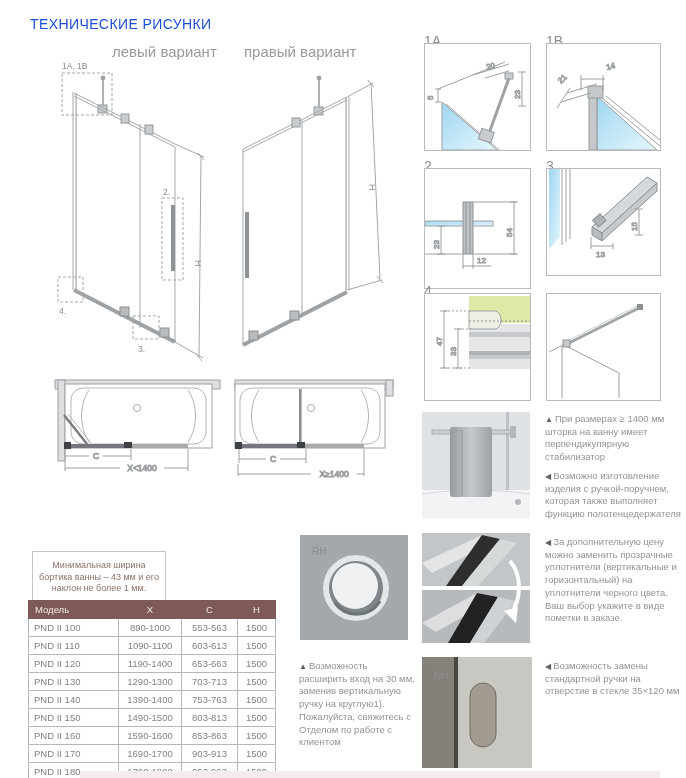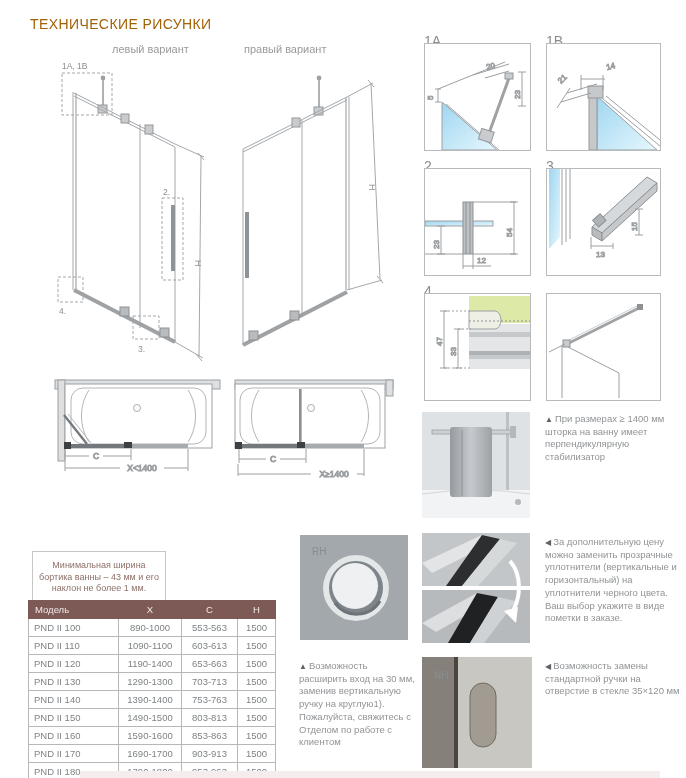--- a/index.html
+++ b/index.html
@@ -1,20 +1,20 @@
 <!DOCTYPE html>
 <html><head>
 <meta charset="utf-8">
 <style>
   html,body{margin:0;padding:0;background:#fff;}
   .page{position:relative;width:686px;height:778px;background:#ffffff;overflow:hidden;
         font-family:"Liberation Sans","DejaVu Sans",sans-serif;color:#8f9296;}
   .abs{position:absolute;}
-  .title{left:30px;top:16px;font-size:14px;letter-spacing:.4px;color:#a16207;}
-  .variant-label{top:43px;font-size:11px;color:#9a9a9a;}
+  .title{left:30px;top:16px;font-size:14px;letter-spacing:.4px;color:#1d4ed8;}
+  .variant-label{top:43px;font-size:15px;color:#9a9a9a;}
   .detail-label{font-size:14px;color:#8a8d90;text-align:center;}
   .detail-box{border:1px solid #b8bbbd;background:#fff;box-sizing:border-box;}
   svg text{font-family:"Liberation Sans","DejaVu Sans",sans-serif;fill:#8a8d90;}
   .note-box{left:32px;top:551px;width:128px;height:47px;border:1px solid #c6c6c6;
             display:flex;align-items:center;justify-content:center;text-align:center;
             font-size:9px;line-height:1.3;color:#8d7168;padding:2px;box-sizing:content-box;}
   table.spec{position:absolute;left:28px;top:600px;border-collapse:collapse;font-size:9.5px;}
   table.spec th{background:#7d5a56;color:#f2ebea;font-weight:normal;height:15px;border:1px solid #7d5a56;}
   table.spec th:first-child{text-align:left;padding-left:6px;width:82px;margin-left:40px;}
   table.spec th.cx{width:60px}table.spec th.cc{width:53px}table.spec th.ch{width:35px}
@@ -202,21 +202,21 @@
         <text x="14" y="40" font-size="8" transform="rotate(-45 14 40)">21</text>
         <line x1="34" y1="35" x2="58" y2="35"></line>
         <line x1="34" y1="31" x2="34" y2="46"></line>
           <line x1="56" y1="31" x2="56" y2="46"></line>
         <text x="60" y="26" font-size="8" transform="rotate(-14 60 26)">14</text>
       </g>
     </svg>
   </div>
 
   <div class="abs detail-label" style="left:424px;top:158px;">2.</div>
-  <div class="abs detail-box" style="left:424px;top:168px;width:107px;height:108px;">
+  <div class="abs detail-box" style="left:424px;top:168px;width:107px;height:121px;">
     <svg width="105" height="106" viewBox="0 0 105 106">
       <g stroke="#9ca0a3" fill="none" stroke-width="1">
         <rect x="0" y="52" width="68" height="5" fill="url(#glass)" stroke="#9ca0a3"></rect>
         <rect x="38" y="33" width="10" height="52" fill="#bfc2c5" stroke="#8e9295"></rect>
         <line x1="41" y1="33" x2="41" y2="85" stroke="#8e9295"></line>
         <line x1="45" y1="33" x2="45" y2="85" stroke="#8e9295"></line>
         <line x1="48" y1="33" x2="91" y2="33"></line>
           <line x1="48" y1="85" x2="91" y2="85"></line>
         <line x1="89" y1="33" x2="89" y2="85"></line>
         <line x1="85" y1="33" x2="93" y2="33"></line>
@@ -314,20 +314,23 @@
       <rect x="88" y="14" width="6" height="12" fill="#b4b8bc"></rect>
       <rect x="28" y="15" width="42" height="70" rx="3" fill="url(#towel)"></rect>
       <line x1="40" y1="18" x2="40" y2="84" stroke="#8e9298" stroke-width="1"></line>
       <line x1="55" y1="18" x2="55" y2="84" stroke="#b9bdc2" stroke-width="1"></line>
       <circle cx="96" cy="90" r="3" fill="#b5b9bd"></circle>
     </svg>
   </div>
   <div class="abs txt" style="left:545px;top:413px;width:140px;">
     <span class="b">▲</span><span>При размерах ≥ 1400 мм шторка на ванну имеет перпендикулярную стабилизатор</span>
   </div>
+  <div class="abs txt" style="left:545px;top:470px;width:142px;">
+    <span class="b">◀</span><span>Возможно изготовление изделия с ручкой-поручнем, которая также выполняет функцию полотенцедержателя</span>
+  </div>
 
   <div class="abs photo" style="left:422px;top:533px;width:108px;height:110px;">
     <svg width="108" height="110" viewBox="0 0 108 110">
       <rect width="108" height="53" fill="#c3c6c8"></rect>
       <polygon points="0,30 60,2 78,6 10,40" fill="#e2e4e5"></polygon>
       <polygon points="60,2 78,6 40,53 24,53" fill="#2c2e2f"></polygon>
       <polygon points="78,6 95,10 56,53 40,53" fill="#d6d9da"></polygon>
       <rect y="57" width="108" height="53" fill="#b7babd"></rect>
       <polygon points="0,90 55,60 76,64 14,99" fill="#dcdee0"></polygon>
       <polygon points="55,60 76,64 48,110 26,110" fill="#1f2122"></polygon>

